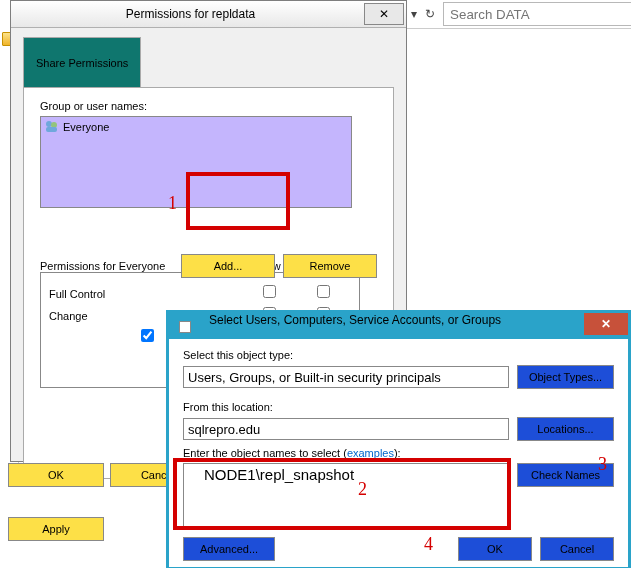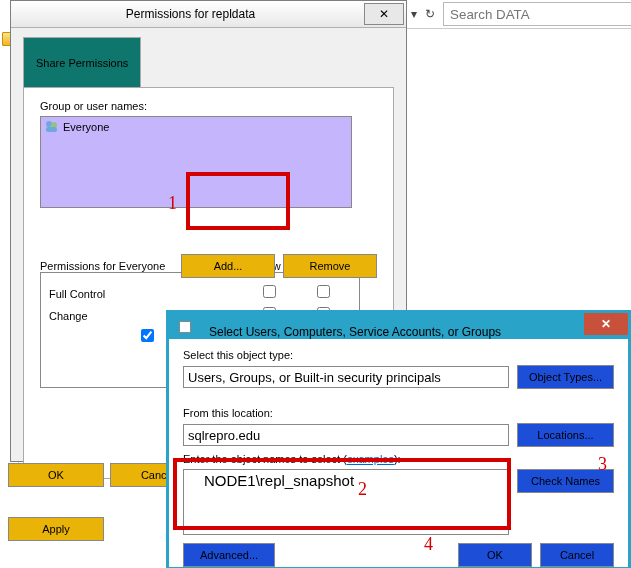--- a/index.html
+++ b/index.html
@@ -9,40 +9,40 @@
     .perm-dialog{position:absolute;top:0;left:10px;width:395px;height:460px;border:1px solid #7e7e7e;background:#f0f0f0}
     .titlebar{height:26px;background:linear-gradient(#fff,#e8e8e8);border-bottom:1px solid #b0b0b0;display:flex;align-items:center;padding-left:8px}
     .title-txt{flex:1;text-align:center;font-size:12px}
     .close-btn{width:38px;height:20px;margin:2px;border:1px solid #888;background:#e8e8e8;display:flex;align-items:center;justify-content:center;cursor:default}
     .tab-strip{margin:8px 8px 0 12px}
     .tab{display:inline-block;padding:19px 12px;border:1px solid #aaa;border-bottom:none;background:#0f766e;font-size:11px;position:relative;top:1px}
     .tab-body{margin:0 12px 12px;border:1px solid #aaa;background:#fff;height:370px;padding:12px 16px 8px;position:relative}
     .lbl{font-size:11px;margin-bottom:4px;display:block}
     .list-box{width:310px;height:90px;border:1px solid #888;background:#c4b5fd;font-size:11px}
     .list-row{display:flex;align-items:center;gap:4px;padding:2px 4px}
-    .btn{min-width:72px;height:22px;border:1px solid #888;background:#eab308;font-size:11px;display:inline-flex;align-items:center;justify-content:center;padding:0 10px;cursor:default}
+    .btn{min-width:72px;height:22px;border:1px solid #888;background:#fde047;font-size:11px;display:inline-flex;align-items:center;justify-content:center;padding:0 10px;cursor:default}
     .btn-row{position:absolute;top:166px;right:16px;display:flex;gap:8px}
     .perm-tbl-hdr{display:flex;font-size:11px;margin-top:40px}
     .perm-tbl-hdr>div:first-child{width:200px}
     .perm-col{width:55px;text-align:center}
     .perm-list{border:1px solid #888;background:#fff;width:310px;height:100px;font-size:11px;padding:10px 4px 4px}
     .perm-row{display:flex;align-items:center;padding:2px 4px;line-height:18px}
     .perm-row>div:first-child{width:196px}
     .cb{width:55px;text-align:center}
     .cb input{margin:0}
     .bottom-dialog-btns{position:absolute;bottom:8px;right:14px;display:flex;gap:8px}
     .bottom-btns-2{position:absolute;top:463px;left:8px;display:flex;gap:6px}
     .bottom-btns-3{position:absolute;top:517px;left:8px;display:flex}
     .folder-strip{position:absolute;left:0;top:28px;width:18px;height:440px;border-right:1px solid #ccc}
     .folder-ico{margin:4px 2px;width:14px;height:12px;background:linear-gradient(#fce38a,#f0b429);border:1px solid #c79100;border-radius:1px}
     .red-box{position:absolute;border:4px solid #d40000;pointer-events:none}
     .annot{position:absolute;color:#d40000;font-size:18px;font-family:"Times New Roman",serif}
     
     .sel-dialog{position:absolute;top:310px;left:166px;width:459px;height:254px;border:3px solid #2aa3c9;background:#fff}
-    .sel-title{height:26px;background:#2aa3c9;color:#000;display:flex;align-items:flex-end;padding-left:40px;font-size:12px}
+    .sel-title{height:26px;background:#2aa3c9;color:#000;display:flex;align-items:flex-start;padding-left:40px;font-size:12px}
     .sel-title .sq{width:10px;height:10px;background:#fff;border:1px solid #888;position:absolute;left:10px;top:8px}
     .sel-close{position:absolute;right:0;top:0;width:44px;height:22px;background:#c7513a;color:#fff;display:flex;align-items:center;justify-content:center;font-weight:bold}
     .sel-body{padding:10px 14px;font-size:11px}
     .field{display:flex;align-items:center;margin-bottom:4px;gap:8px}
     .text-input{height:20px;border:1px solid #888;padding:0 4px;font-size:13px;flex:1}
     .sel-btn{width:95px;height:22px;border:1px solid #888;background:#1d4ed8;font-size:11px;display:inline-flex;align-items:center;justify-content:center}
     .multiline{height:60px;border:1px solid #888;padding:2px 20px;font-size:15px;flex:1}
     .link{color:#0066cc;text-decoration:underline}
     .sel-bottom{display:flex;justify-content:space-between;margin-top:8px}
     .sel-bottom-right{display:flex;gap:8px}
@@ -136,21 +136,21 @@
         <span>✕</span>
       </div>
   </div>
   <div class="sel-body">
     <div class="lbl">Select this object type:</div>
     <div class="field">
       <input class="text-input" readonly="" value="Users, Groups, or Built-in security principals" style="">
       <div class="sel-btn">Object Types...</div>
     </div>
 
-    <div class="lbl" style="margin-top:18px">From this location:</div>
+    <div class="lbl" style="margin-top:12px">From this location:</div>
     <div class="field">
       <input class="text-input" readonly="" value="sqlrepro.edu" style="">
       <div class="sel-btn">Locations...</div>
     </div>
 
     <div class="lbl" style="margin-top:6px">
       <span>Enter the object names to select (</span><a href="#" class="link">examples</a><span>):</span>
     </div>
     <div class="field" style="align-items:flex-start">
       <div class="multiline">NODE1\repl_snapshot</div>

